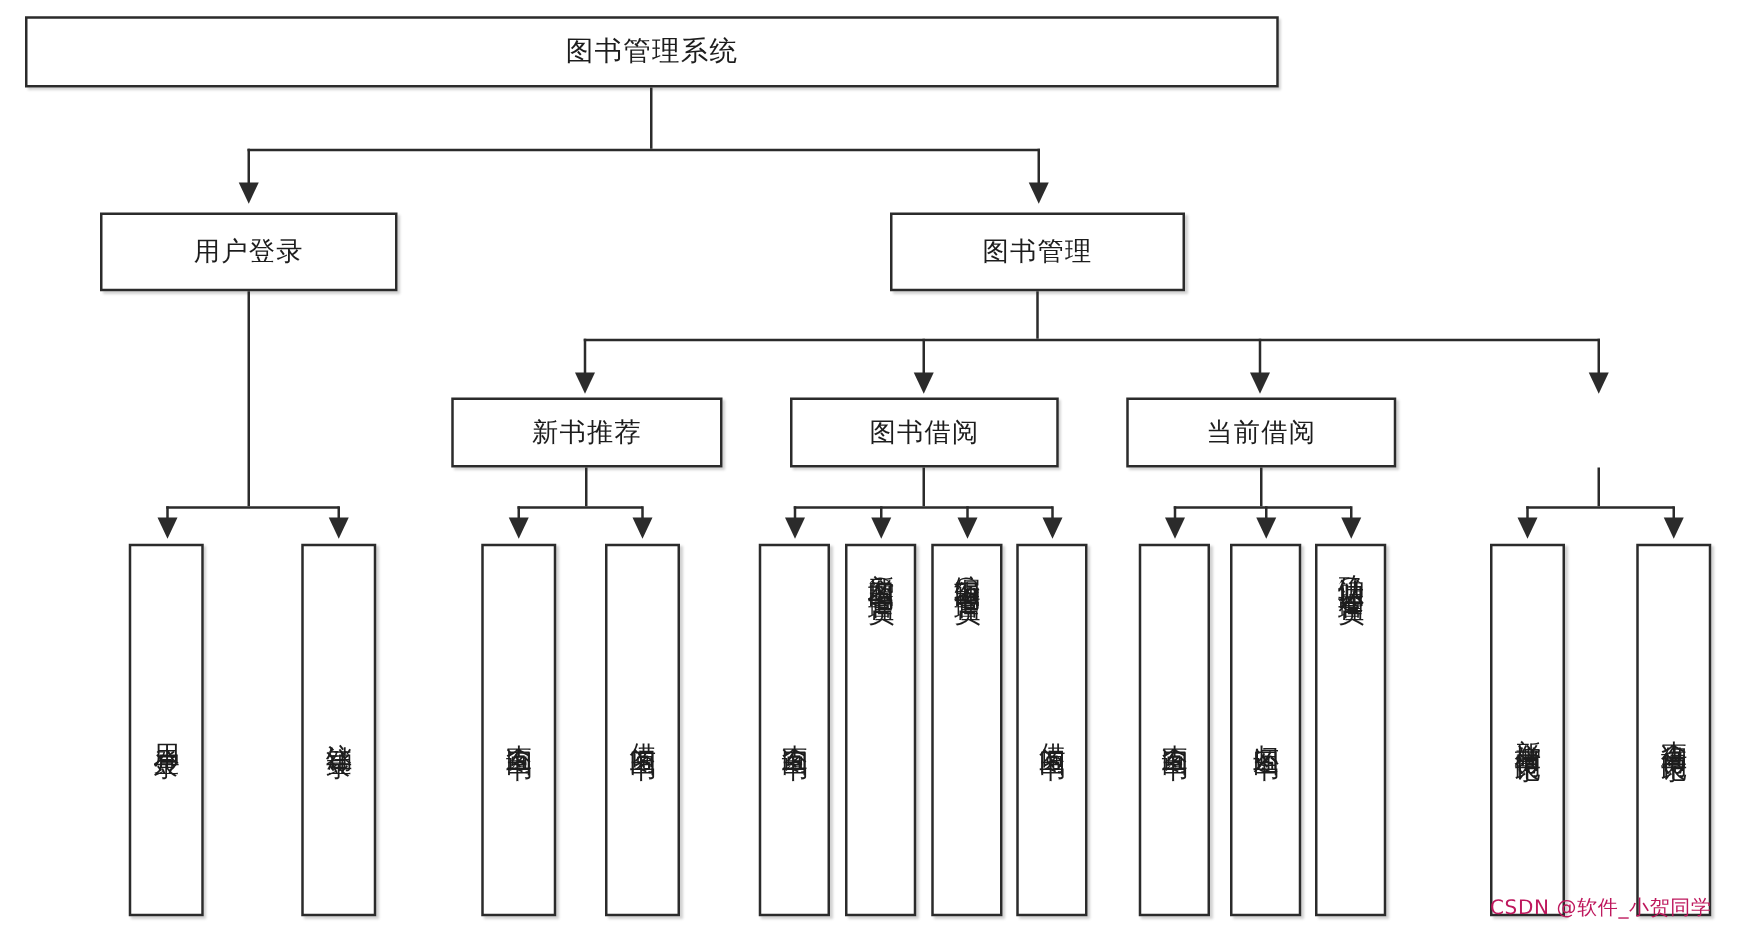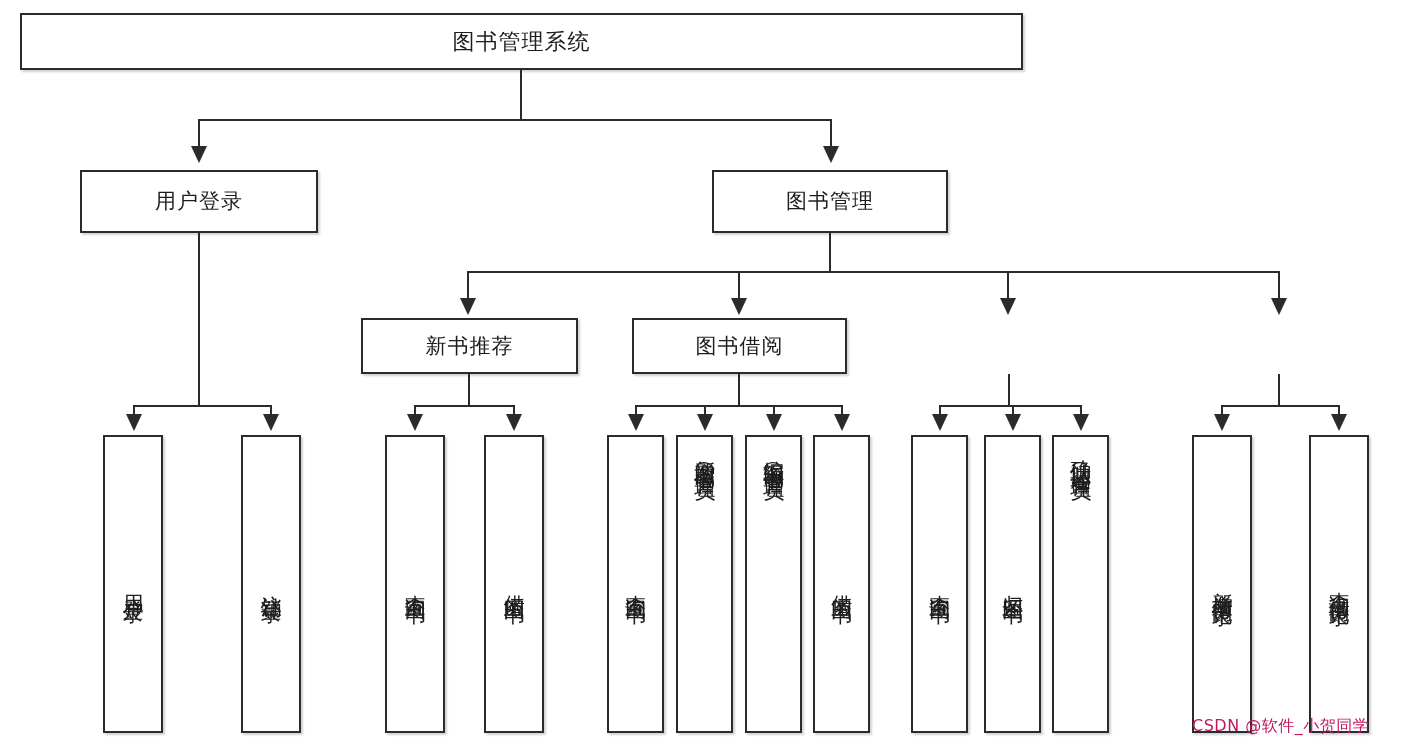--- a/index.html
+++ b/index.html
@@ -126,20 +126,23 @@
   <div class="arrow" style="left:731px; top:298px;"></div>
   <div class="arrow" style="left:1000px; top:298px;"></div>
   <div class="arrow" style="left:1271px; top:298px;"></div>
 
   <div class="node h" style="left:632px; top:318px; width:215px; height:56px;">
     <span class="label">图书借阅</span>
   </div>
   <div class="node h" style="left:361px; top:318px; width:217px; height:56px;">
     <span class="label">新书推荐</span>
   </div>
+  <div class="node h" style="left:901px; top:318px; width:216px; height:56px;">
+    <span class="label">当前借阅</span>
+  </div>
 
   <div class="vline" style="left:468px; top:374px; height:31px;"></div>
   <div class="hline" style="left:414px; top:405px; width:100px;"></div>
   <div class="vline" style="left:414px; top:405px; height:13px;"></div>
   <div class="vline" style="left:513px; top:405px; height:13px;"></div>
   <div class="arrow" style="left:407px; top:414px;"></div>
   <div class="arrow" style="left:506px; top:414px;"></div>
 
   <div class="vline" style="left:738px; top:374px; height:31px;"></div>
   <div class="hline" style="left:635px; top:405px; width:207px;"></div>

